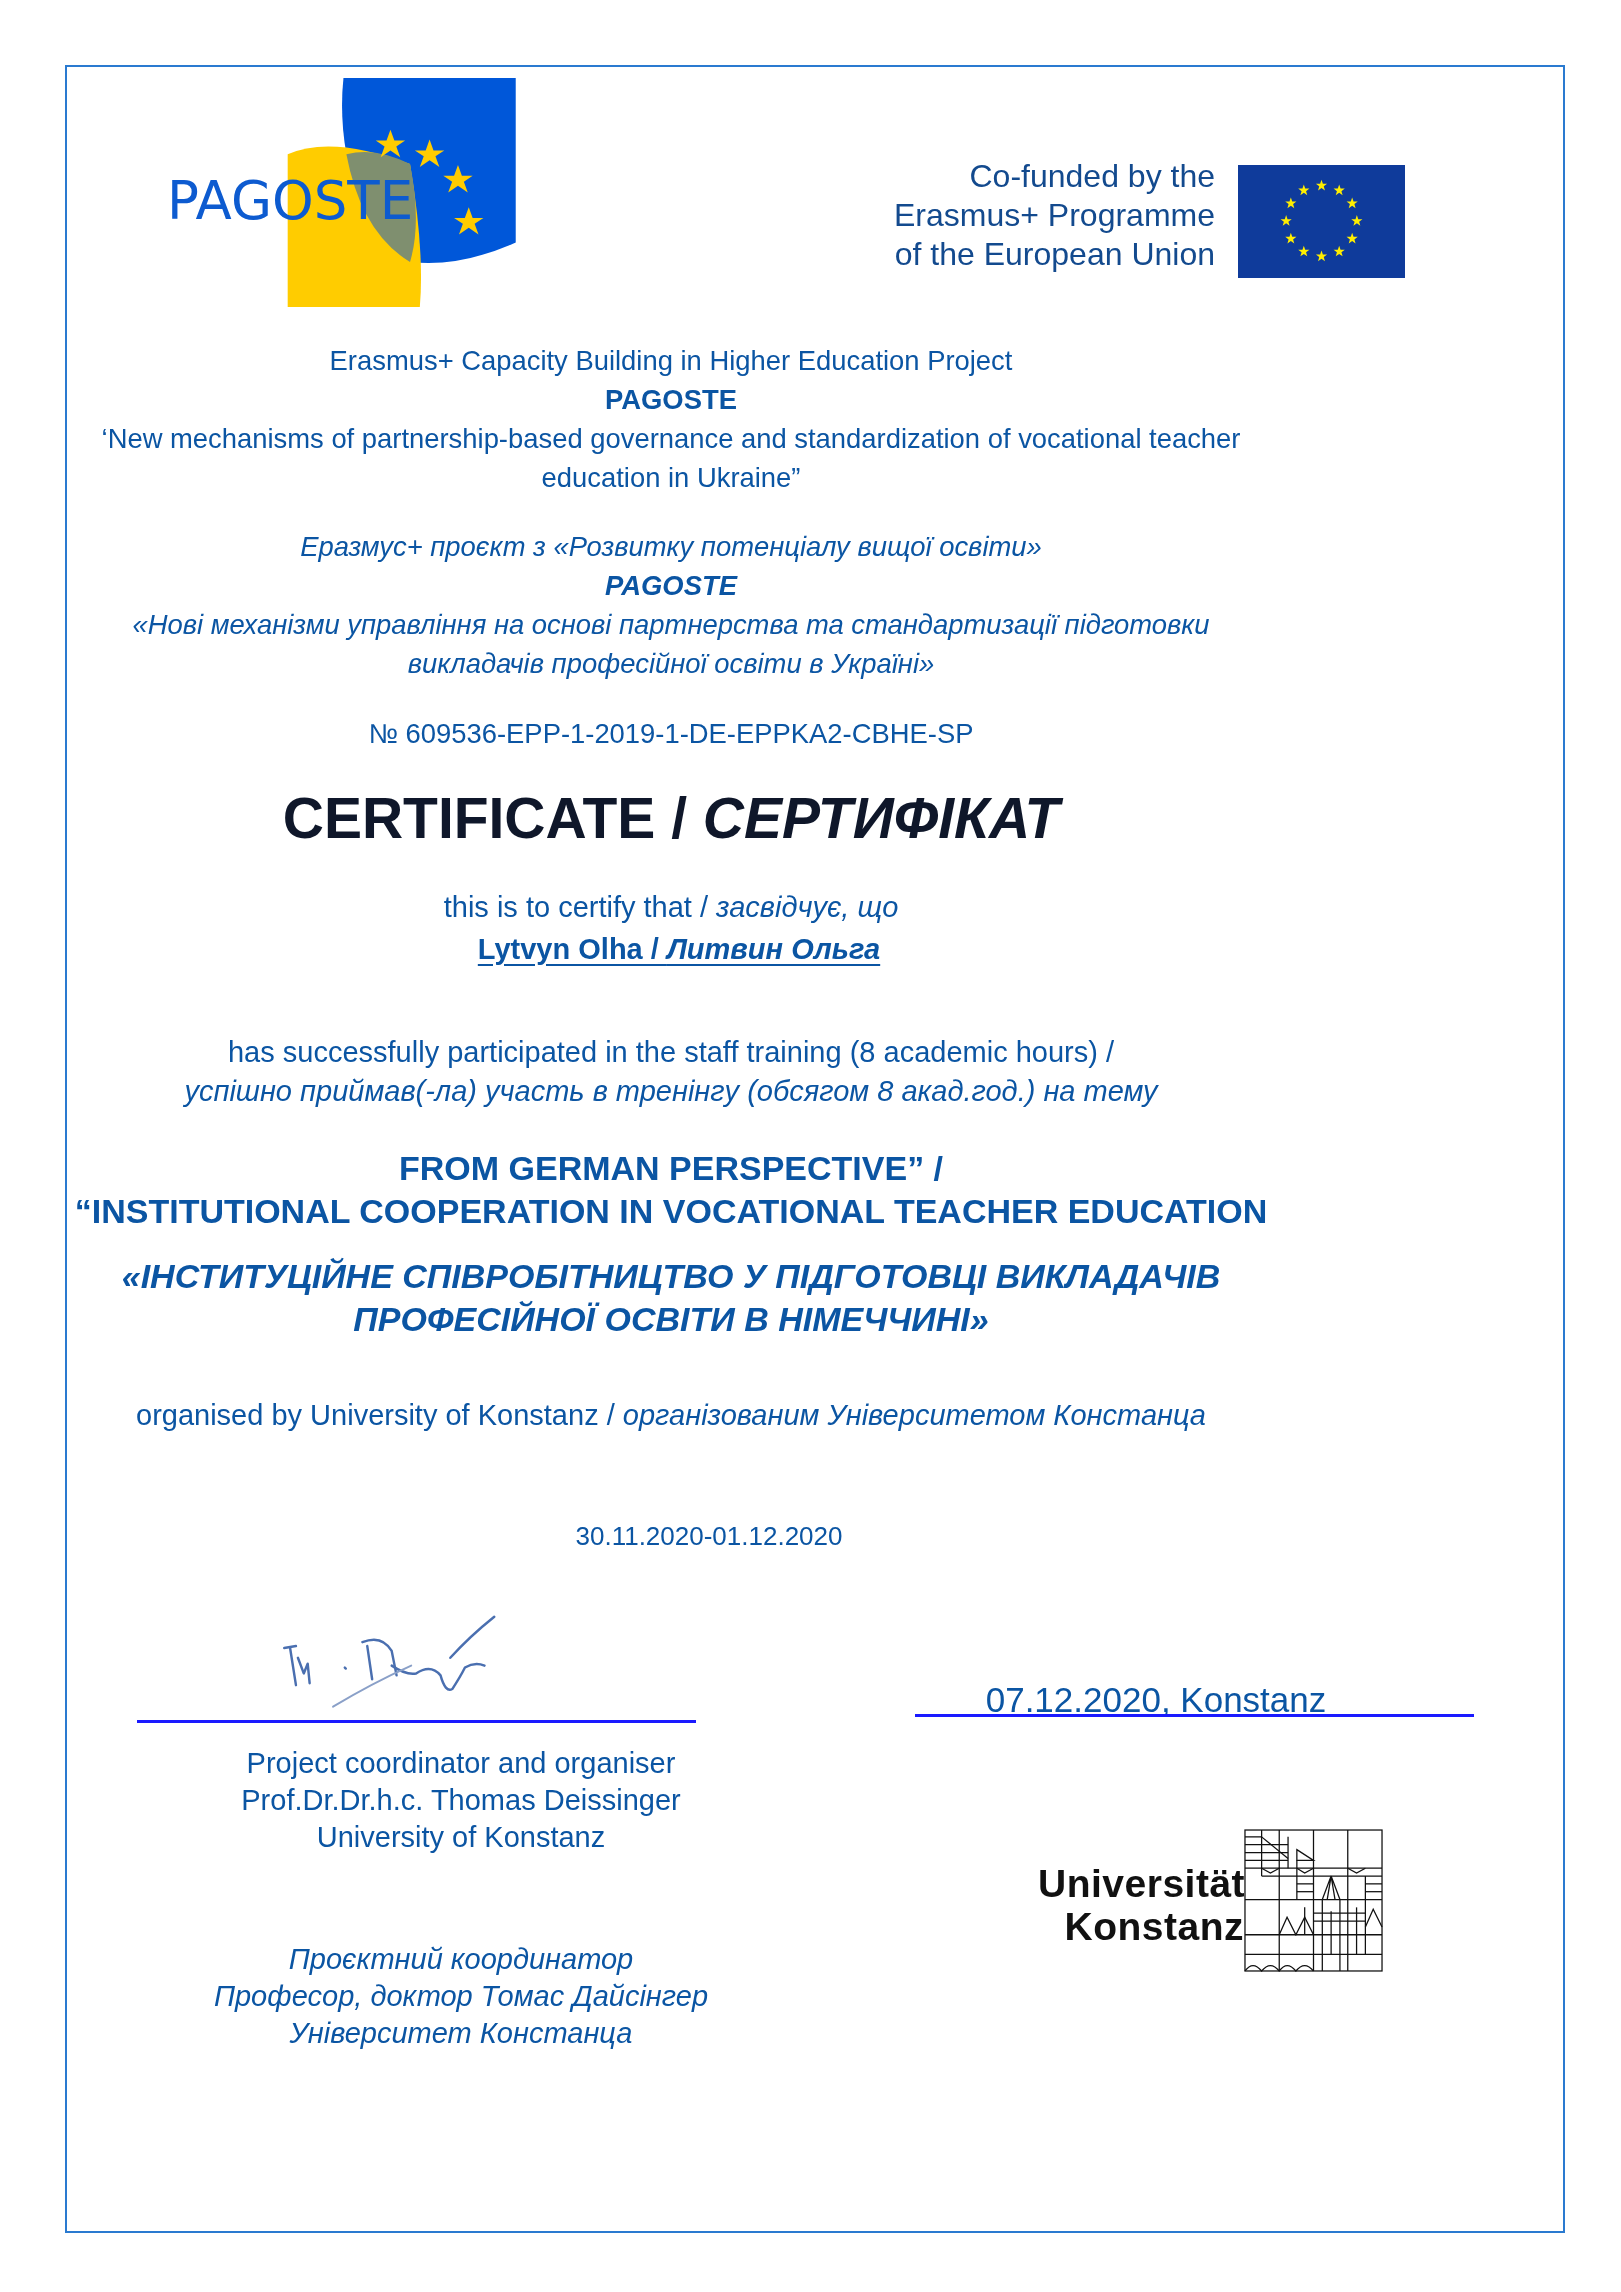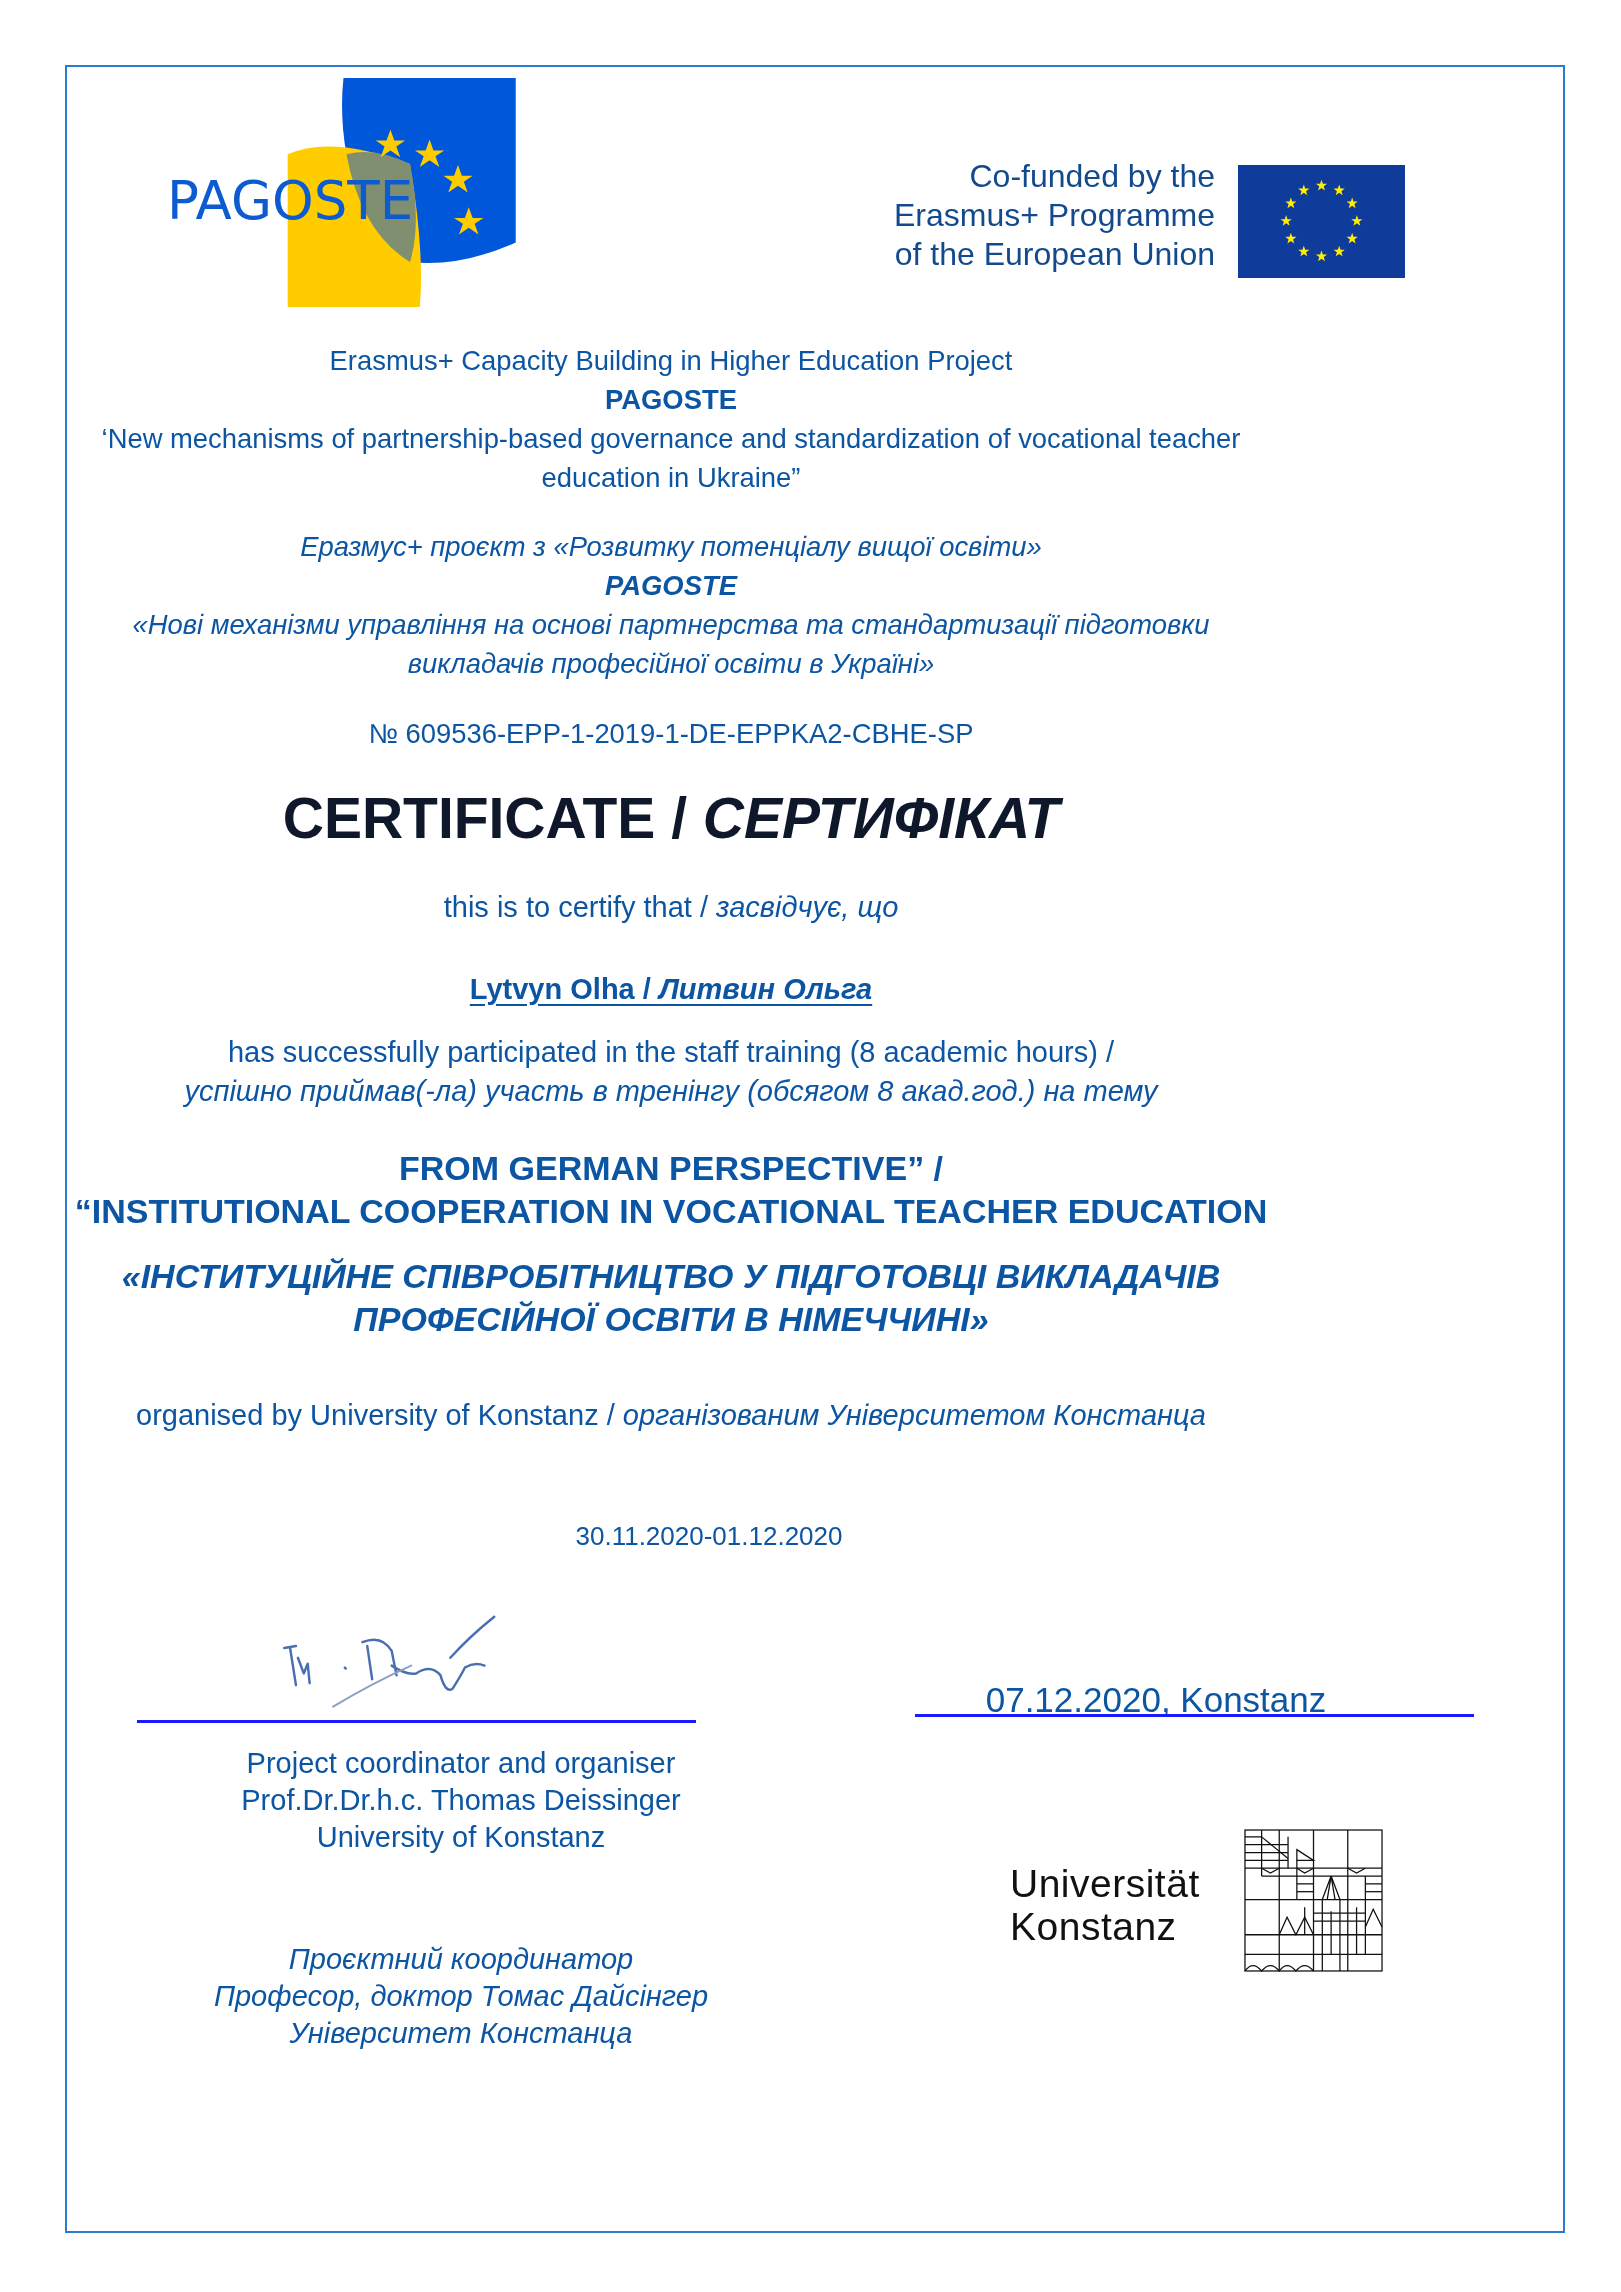--- a/index.html
+++ b/index.html
@@ -23,22 +23,22 @@
             line-height: 39px; color: #134a8e; }
   .eu-flag { left: 1238px; top: 165px; width: 167px; height: 113px; background: #0f3b9b; }
 
   .title { font-size: 57px; font-weight: bold; color: #0f172a; line-height: 69px; }
   .name { font-size: 29px; font-weight: bold; text-decoration: underline; text-underline-offset: 4.9px; }
   .course { font-size: 34px; font-weight: bold; line-height: 43px; }
 
   .sig-line { position: absolute; height: 2.9px; background: #1a1aff; }
   .sig-block { position: absolute; text-align: center; font-size: 29px; line-height: 37px; }
 
-  .uk-text { left: 1010px; top: 1862px; font-size: 39px; line-height: 43px; color: #111; text-align: left;
-             width: 206px; font-weight: normal; letter-spacing: 0.5px; }
+  .uk-text { left: 1038px; top: 1862px; font-size: 39px; line-height: 43px; color: #111; text-align: right;
+             width: 206px; font-weight: bold; letter-spacing: 0.5px; }
   .uk-mark { left: 1244px; top: 1829px; width: 139px; height: 143px; }
 </style>
 </head>
 <body>
 
 <div class="frame"></div>
 
 <div class="abs pagoste-logo">
   <svg width="353" height="231" viewBox="0 0 360 236">
     <defs>
@@ -98,21 +98,21 @@
 <div class="center t24" style="top:714px;">№ 609536-EPP-1-2019-1-DE-EPPKA2-CBHE-SP</div>
 
 <div class="center title" style="top:784px;">
   <span>CERTIFICATE / </span><span class="ital">СЕРТИФІКАТ</span>
 </div>
 
 <div class="center" style="top:888px; font-size:29px; line-height:39px;">
   <span>this is to certify that / </span><span class="ital">засвідчує, що</span>
 </div>
 
-<div class="center name" style="top:970px; line-height:39px;">
+<div class="center name" style="top:930px; line-height:39px;padding-left:8px;">
   <span>Lytvyn Olha / </span><span class="ital">Литвин Ольга</span>
 </div>
 
 <div class="center" style="top:1033px; font-size:29px; line-height:39px;">
   <div>has successfully participated in the staff training (8 academic hours) /</div>
   <div class="ital">успішно приймав(-ла) участь в тренінгу (обсягом 8 акад.год.) на тему</div>
 </div>
 
 <div class="center course" style="top:1147px;">
   <div>FROM GERMAN PERSPECTIVE” /</div>

